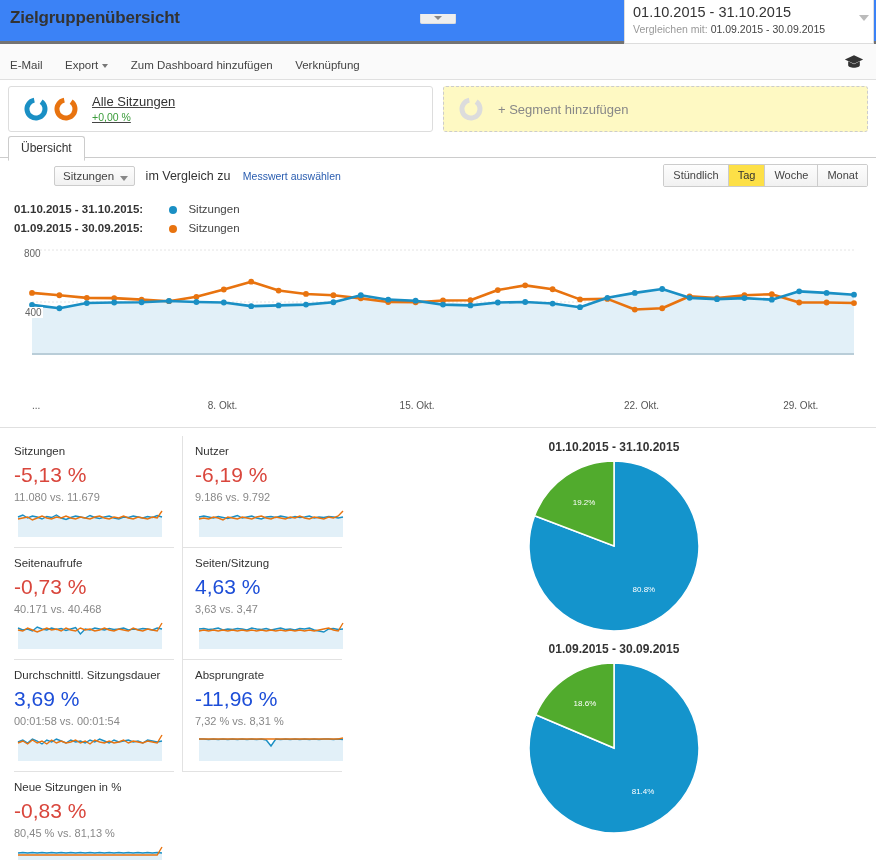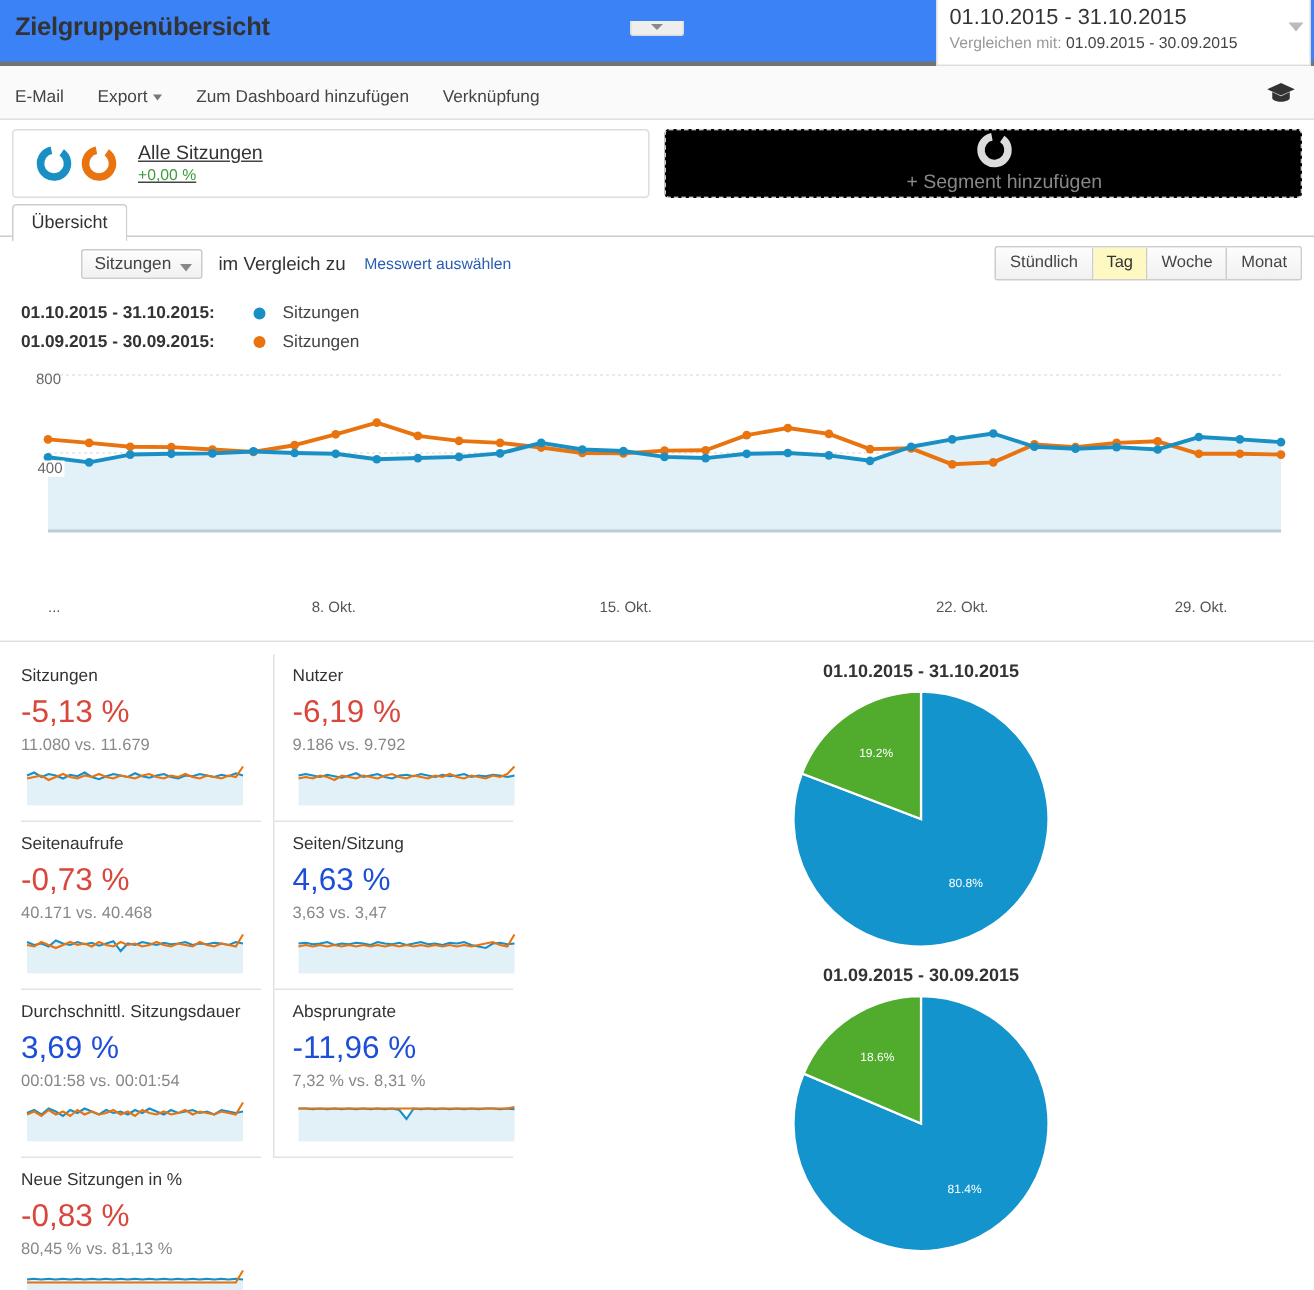--- a/index.html
+++ b/index.html
@@ -78,22 +78,21 @@
     flex: 1 1 0;
     height: 46px;
     border: 1px solid #ddd;
     border-radius: 3px;
     background: #fff;
     display: flex; align-items: center;
     padding-left: 14px;
   }
   .seg-box.dashed {
     border: 1px dashed #ccc;
-    background: #000000;
-    flex-direction: column;
+    background: #fef9c3;
   }
   .donuts { display:flex; gap: 4px; align-items:center; }
   .seg-text { margin-left: 13px; text-decoration: underline; }
   .seg-name { font-size: 13px; color: #333; line-height: 16px; }
   .seg-pct { font-size: 10.5px; color: #3a9c3a; line-height: 14px; }
   .seg-add-label { margin-left: 14px; font-size: 13px; color: #888; }
 
   
   .tabs {
     position: relative; height: 24px;
@@ -140,21 +139,21 @@
     border: 1px solid #ccc; border-radius: 2px;
     overflow: hidden;
   }
   .gran-btn {
     font-size: 11px; color: #444;
     padding: 4px 9px 5px 9px;
     background: linear-gradient(#fdfdfd,#f1f1f1);
     border-right: 1px solid #ccc;
   }
   .gran-btn:last-child { border-right: none; }
-  .gran-btn.active { background: #fef9c3; color:#333; }
+  .gran-btn.active { background: #fde047; color:#333; }
 
   
   .legend-rows { padding: 4px 0 2px 14px; }
   .legend-row { font-size: 11.5px; line-height: 19px; color: #333; }
   .legend-row .lr-date { font-weight: bold; display:inline-block; width: 148px; }
   .legend-dot {
     display:inline-block; width: 8px; height: 8px;
     border-radius: 50%; margin: 0 8px 0 4px;
     vertical-align: middle;
   }

